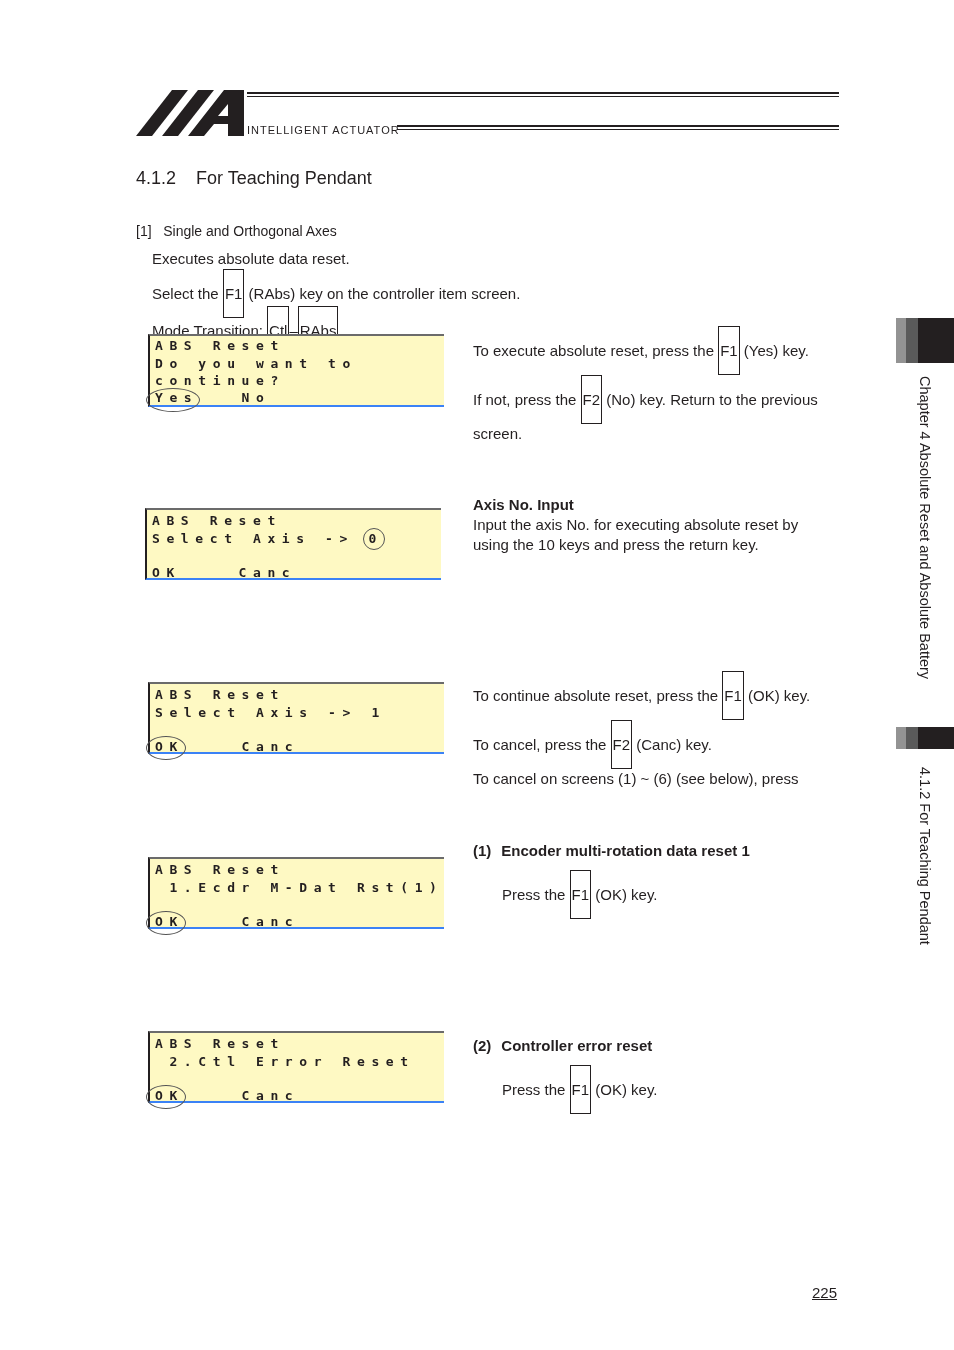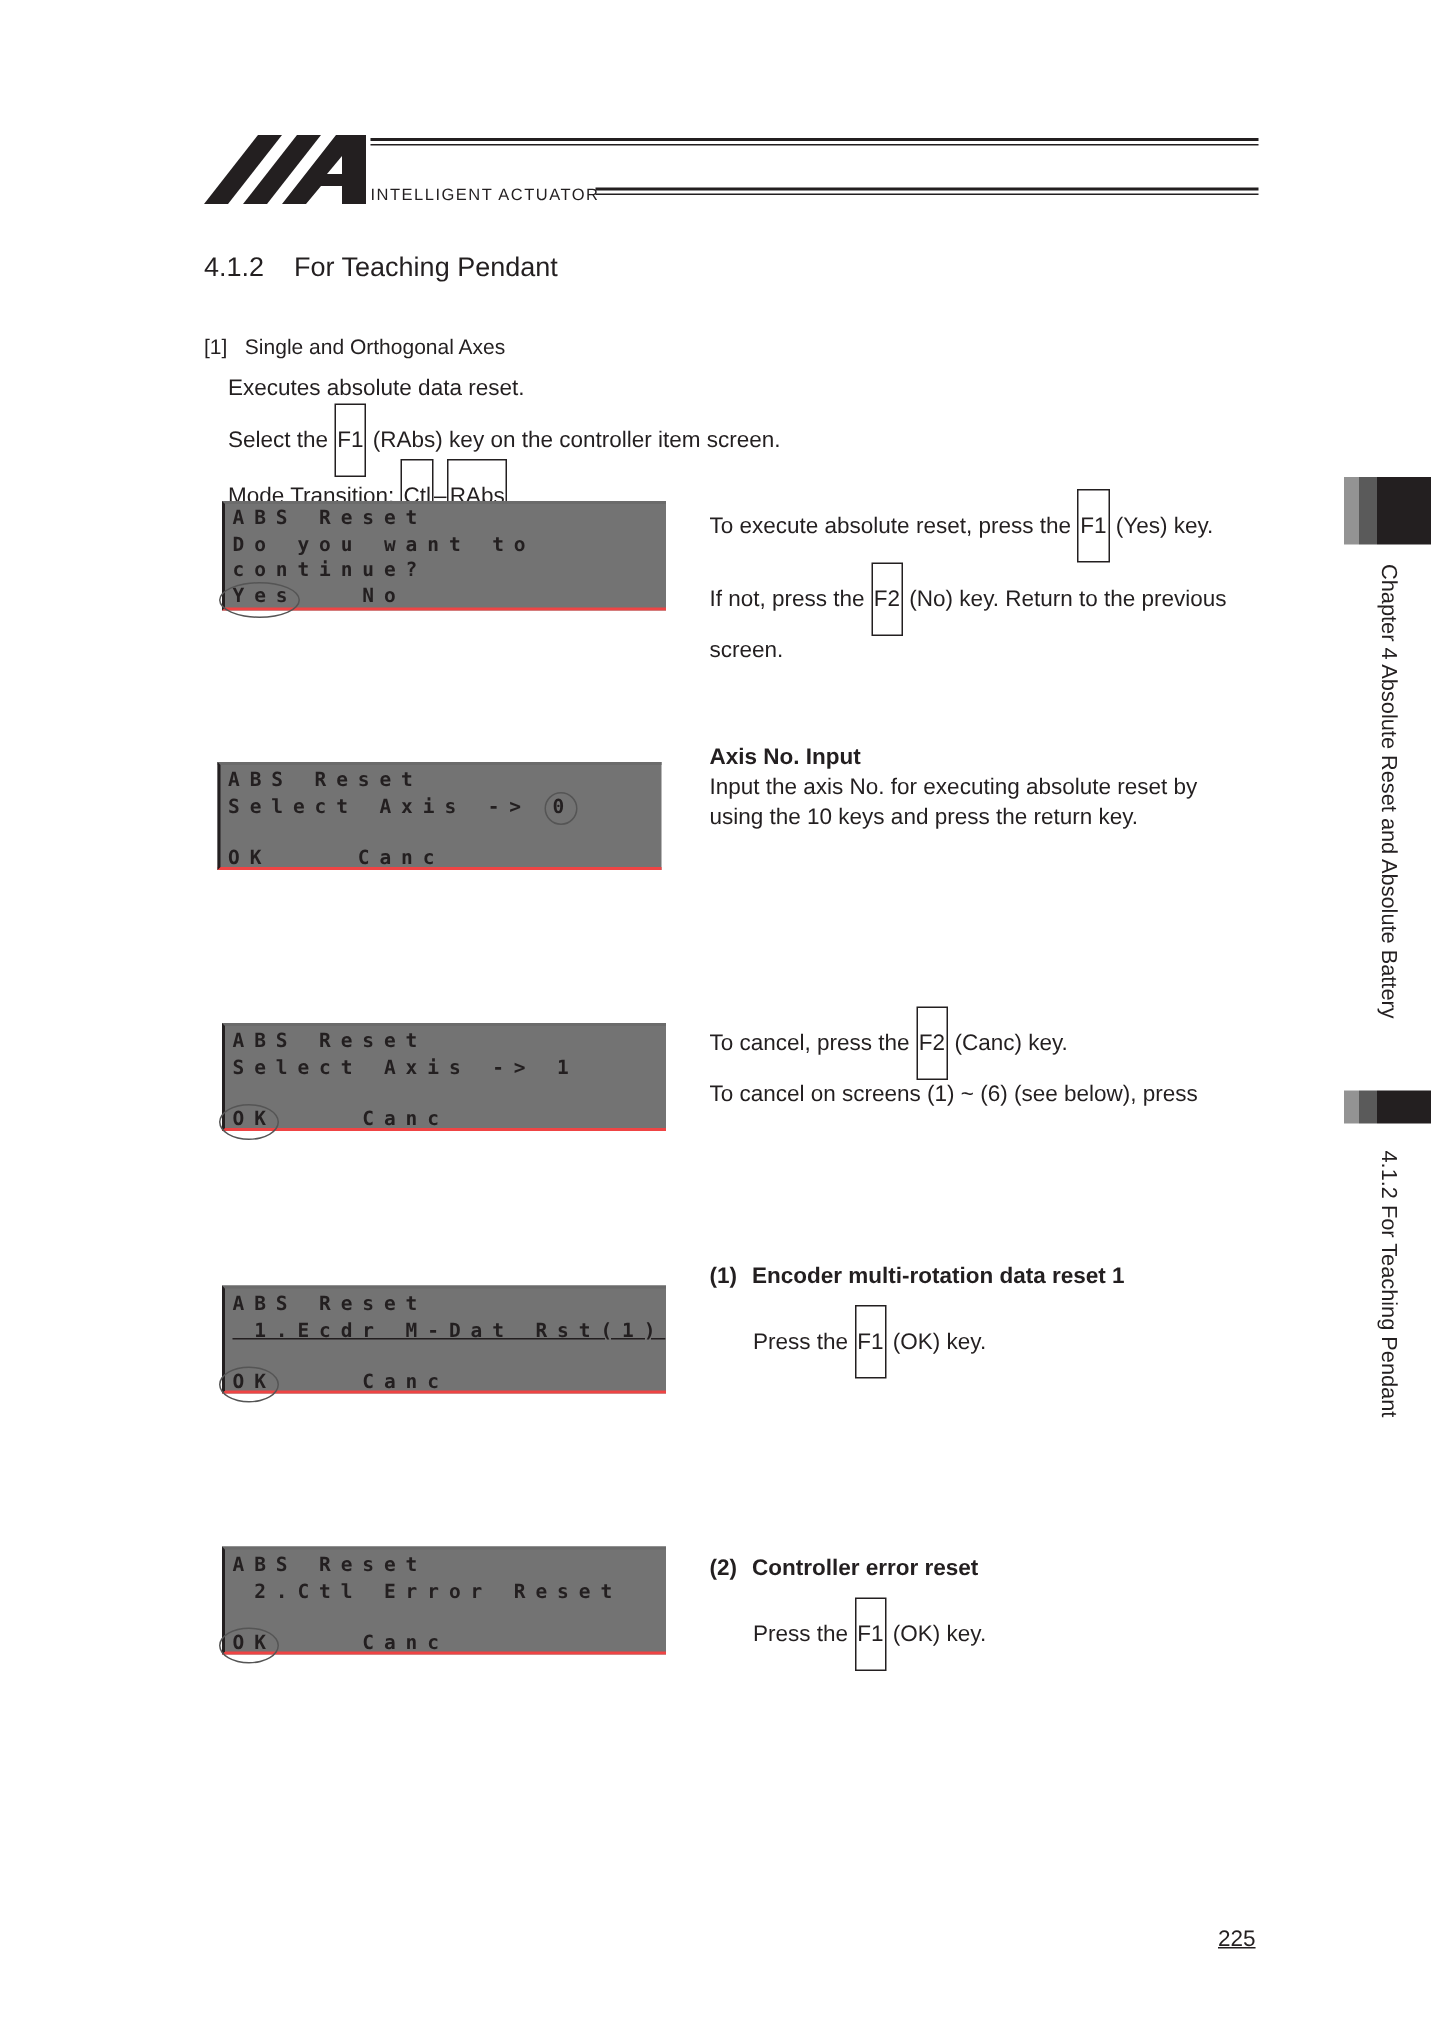--- a/index.html
+++ b/index.html
@@ -8,22 +8,22 @@
   .abs{position:absolute;}
   
   .logo{left:136px;top:90px;width:108px;height:46px;}
   .hline{background:#231f20;}
   .brand{left:247px;top:124px;font-size:11px;letter-spacing:1px;color:#231f20;}
   .h1{left:136px;top:168px;font-size:18px;}
   .h2{left:136px;top:223px;font-size:14px;}
   .p{font-size:15px;line-height:20px;}
   .key{border:1px solid #231f20;padding:16px 1px;line-height:15px;display:inline-block;}
   
-  .lcd{border-left:2px solid #231f20;border-top:2px solid #6b6b6b;border-bottom:2px solid #ef4444;
-       background:#737373;box-sizing:border-box;}
+  .lcd{border-left:2px solid #231f20;border-top:2px solid #6b6b6b;border-bottom:2px solid #3b82f6;
+       background:#fef9c3;box-sizing:border-box;}
   .lcd .row{position:absolute;left:5px;font-family:"DejaVu Sans Mono",monospace;font-weight:bold;
        font-size:13px;letter-spacing:6.6px;white-space:pre;color:#231f20;line-height:17px;}
   .circle{position:absolute;border:1px solid #555;border-radius:50%;}
   .bold{font-weight:bold;}
   
   .tab{width:58px;height:45px;display:flex;}
   .tab .c1{width:10px;background:#939393;}
   .tab .c2{width:12px;background:#5a5a5a;}
   .tab .c3{flex:1;background:#231f20;}
   .vert{writing-mode:vertical-rl;font-size:14.5px;white-space:nowrap;color:#231f20;}
@@ -82,27 +82,28 @@
 </div>
 
 <div class="abs lcd" style="left:148px;top:682px;width:296px;height:72px;">
   <div class="row" style="top:2px;">ABS Reset</div>
   <div class="row" style="top:20px;">Select Axis -&gt; 1</div>
   <div class="row" style="top:37px;"></div>
   <div class="row" style="top:54px;">OK    Canc</div>
   <div class="circle" style="left:-4px;top:52px;width:38px;height:22px;"></div>
 </div>
 <div class="abs p" style="left:473px;top:671px;width:370px;">
+  <div><span style="white-space:pre">To continue absolute reset, press the </span><span class="key">F1</span><span style="white-space:pre"> (OK) key.</span></div>
   <div><span style="white-space:pre">To cancel, press the </span><span class="key">F2</span><span style="white-space:pre"> (Canc) key.</span></div>
   <div>To cancel on screens (1) ~ (6) (see below), press</div>
 </div>
 
 <div class="abs lcd" style="left:148px;top:857px;width:296px;height:72px;">
   <div class="row" style="top:2px;">ABS Reset</div>
-  <div class="row" style="top:20px;text-decoration:underline;"> 1.Ecdr M-Dat Rst(1)</div>
+  <div class="row" style="top:20px;"> 1.Ecdr M-Dat Rst(1)</div>
   <div class="row" style="top:37px;"></div>
   <div class="row" style="top:54px;">OK    Canc</div>
   <div class="circle" style="left:-4px;top:52px;width:38px;height:22px;"></div>
 </div>
 <div class="abs p" style="left:473px;top:841px;width:370px;">
   <div class="bold"><span>(1)</span><span style="display:inline-block;width:10px;"></span><span>Encoder multi-rotation data reset 1</span></div>
   <div style="margin-top:9px;padding-left:29px;"><span style="white-space:pre">Press the </span><span class="key">F1</span><span style="white-space:pre"> (OK) key.</span></div>
 </div>
 
 <div class="abs lcd" style="left:148px;top:1031px;width:296px;height:72px;">

